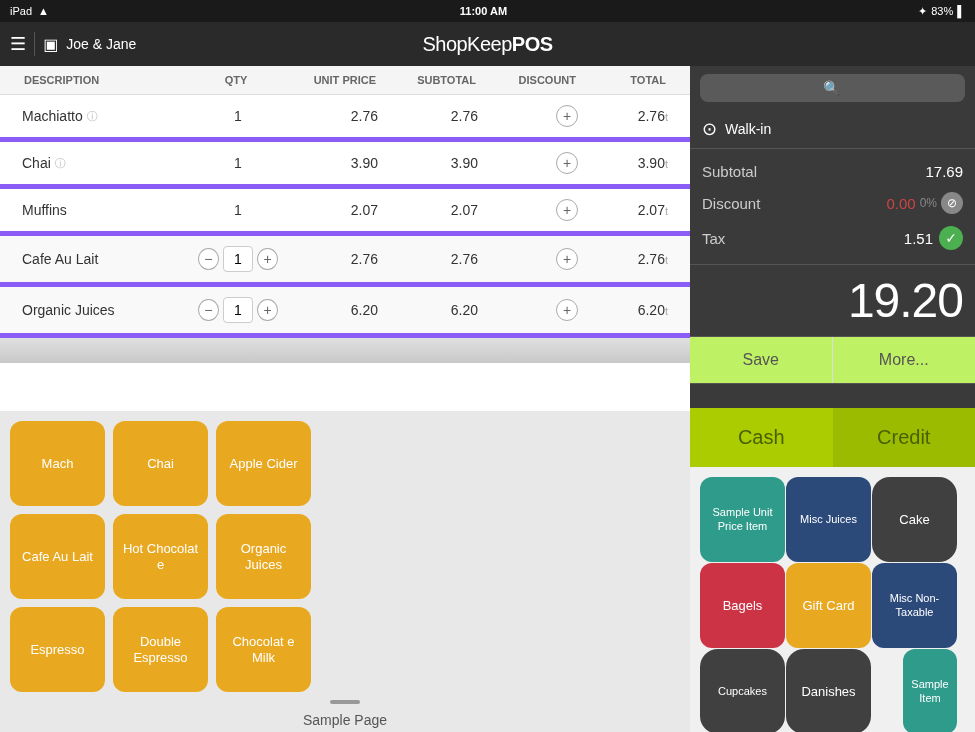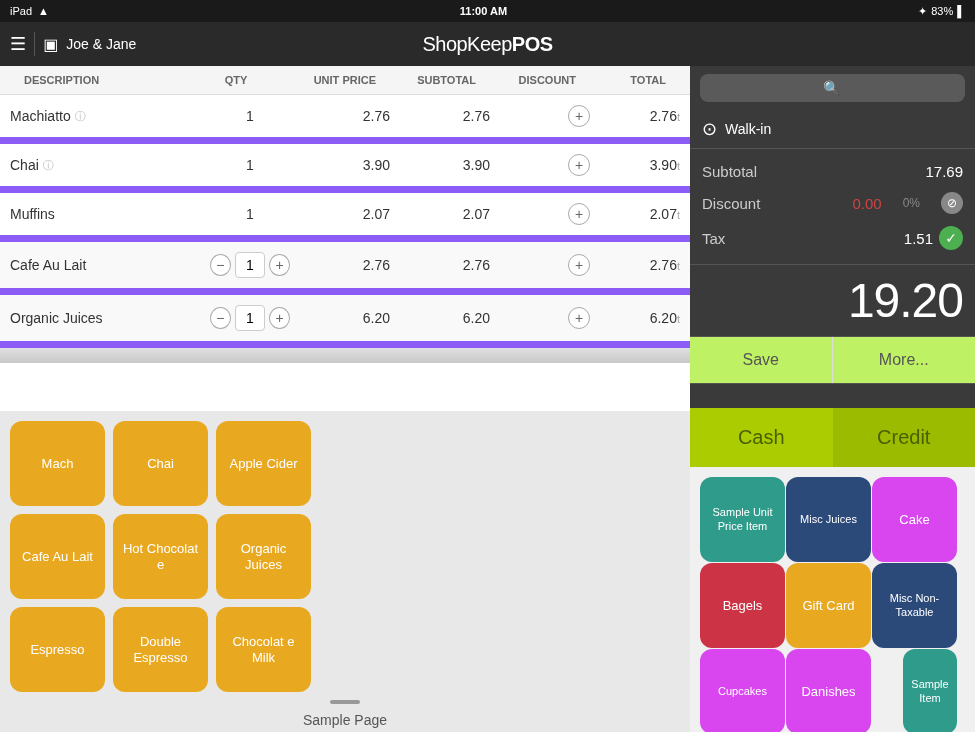--- a/index.html
+++ b/index.html
@@ -59,22 +59,22 @@
       font-size: 11px;
       font-weight: 600;
       color: #666;
       text-transform: uppercase;
     }
     .table-header span:not(:first-child) { text-align: right; }
 
     .order-row {
       display: grid;
       grid-template-columns: 1fr 80px 100px 100px 100px 90px;
-      padding: 10px 10px;
-      border-bottom: 7px solid #8b5cf6;
+      padding: 10px 22px;
+      border-bottom: 5px solid #8b5cf6;
       align-items: center;
       min-height: 42px;
     }
     .order-row .item-name { font-size: 14px; color: #333; display: flex; align-items: center; gap: 4px; }
     .order-row .item-name .info-icon { color: #bbb; font-size: 11px; }
     .order-row .qty-cell { display: flex; align-items: center; justify-content: center; gap: 4px; }
     .qty-value { font-size: 14px; color: #333; width: 30px; text-align: center; }
     .qty-btn { width: 22px; height: 22px; border-radius: 50%; border: 1.5px solid #aaa; background: white; display: flex; align-items: center; justify-content: center; color: #666; font-size: 14px; cursor: pointer; }
     .order-row .price-cell { font-size: 14px; color: #333; text-align: right; }
     .order-row .discount-cell { display: flex; align-items: center; justify-content: flex-end; gap: 4px; }
@@ -107,21 +107,21 @@
       font-size: 13px;
       font-weight: 500;
       color: white;
       text-align: center;
       padding: 6px;
       line-height: 1.2;
     }
     .item-btn.gold { background: #E8A820; }
     .item-btn.teal { background: #2E9B8B; }
     .item-btn.navy { background: #2B4A7A; }
-    .item-btn.purple { background: #d946ef; }
+    .item-btn.purple { background: #404040; border-radius: 18px; }
     .item-btn.red { background: #CC3344; }
 
     
     .right-panel {
       width: 285px;
       display: flex;
       flex-direction: column;
       background: #3a3a3a;
     }
 
@@ -157,21 +157,21 @@
     }
     .summary-row {
       display: flex;
       justify-content: space-between;
       align-items: center;
       padding: 6px 0;
     }
     .summary-label { color: #ccc; font-size: 15px; }
     .summary-value { color: white; font-size: 15px; }
 
-    .discount-controls { display: flex; align-items: center; gap: 21px; }
+    .discount-controls { display: flex; align-items: center; gap: 4px; }
     .discount-pct { color: #888; font-size: 12px; }
     .discount-edit { width: 22px; height: 22px; border-radius: 50%; background: #888; display: flex; align-items: center; justify-content: center; color: white; font-size: 12px; cursor: pointer; }
 
     .tax-row .check-icon { width: 24px; height: 24px; border-radius: 50%; background: #4CAF50; display: flex; align-items: center; justify-content: center; color: white; font-size: 14px; }
 
     .total-display {
       padding: 8px 12px;
       text-align: right;
       border-bottom: 1px solid #555;
     }

